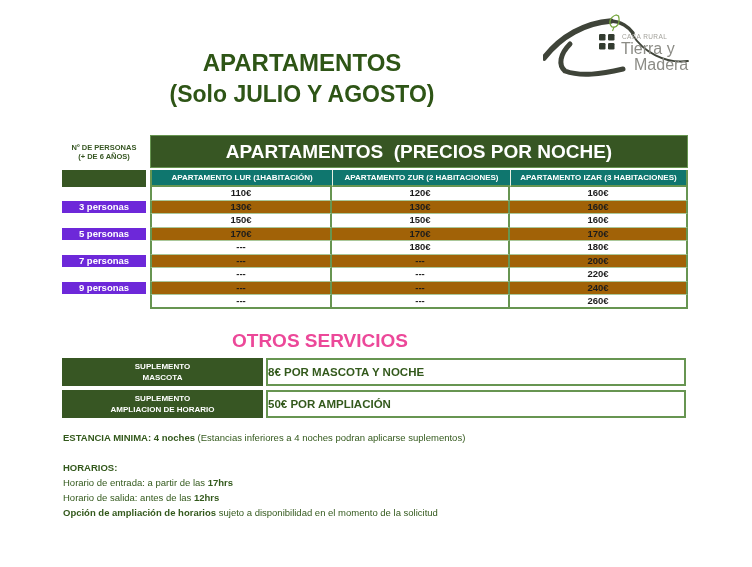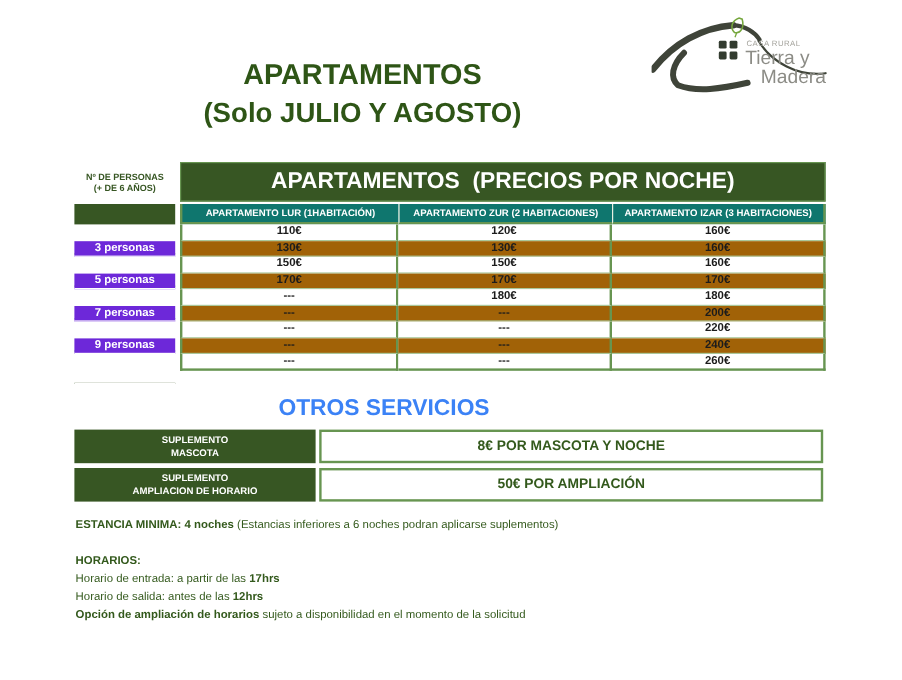--- a/index.html
+++ b/index.html
@@ -50,30 +50,30 @@
           text-align:center; line-height:12.5px;
           border-bottom:1px solid #aac79a; border-right:1px solid #84ab6c; }
   .cell.light { background:#a16207; }
   .cell.c0 { border-left:2px solid #679551; border-right:2px solid #679551; }
   .cell.c1 { border-right:2px solid #679551; }
   .cell.c2 { border-right:2px solid #679551; }
   .cell.bb { border-bottom:2px solid #679551; }
 
   
   .otros-title { position:absolute; top:330px; left:0; width:640px; text-align:center;
-                 color:#3b82f6; font-weight:bold; font-size:19px; }
+                 color:#ec4899; font-weight:bold; font-size:19px; }
   .t2 { position:absolute; left:62px; top:358px;
         display:grid;
         grid-template-columns:201px 3px 420px;
         grid-template-rows:28px 4px 28px; }
   .t2 * { box-sizing:border-box; }
   .t2lbl { background:#375623; color:#fff; font-weight:bold; font-size:8px;
            text-align:center; padding-top:3px; line-height:11px; }
   .t2val { background:#fff; border:2px solid #679551; color:#33591c; font-weight:bold;
-           font-size:11.5px; text-align:center; line-height:24px; }
+           font-size:11.5px; text-align:left; line-height:24px; }
   .p10 { grid-area:1/1; } .p11 { grid-area:1/3; }
   .p20 { grid-area:3/1; } .p21 { grid-area:3/3; }
 
   
   .notes { position:absolute; left:63px; top:430px; width:640px;
            color:#33591c; font-size:9.5px; line-height:15px; }
   .notes .b { font-weight:bold; }
   .gap-after { margin-bottom:15px; }
 </style>
 </head>
@@ -174,20 +174,20 @@
     </div>
     <div class="t2val p11">8€ POR MASCOTA Y NOCHE</div>
     <div class="t2lbl p20">
       <div>SUPLEMENTO</div>
       <div>AMPLIACION DE HORARIO</div>
     </div>
     <div class="t2val p21">50€ POR AMPLIACIÓN</div>
   </div>
 
   <div class="notes">
-    <div class="gap-after"><span class="b">ESTANCIA MINIMA: 4 noches</span><span> (Estancias inferiores a 6 noches podran aplicarse suplementos)</span></div>
+    <div class="gap-after"><span class="b">ESTANCIA MINIMA: 4 noches</span><span> (Estancias inferiores a 4 noches podran aplicarse suplementos)</span></div>
     <div class="b">HORARIOS:</div>
     <div><span>Horario de entrada: a partir de las </span><span class="b">17hrs</span></div>
     <div><span>Horario de salida: antes de las </span><span class="b">12hrs</span></div>
     <div><span class="b">Opción de ampliación de horarios</span><span> sujeto a disponibilidad en el momento de la solicitud</span></div>
   </div>
 
 </div>
 
 </body></html>

